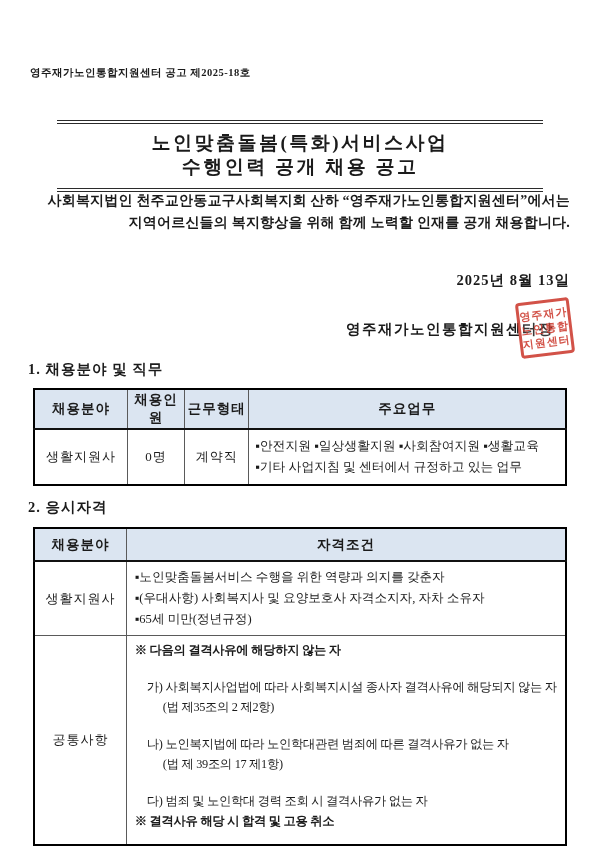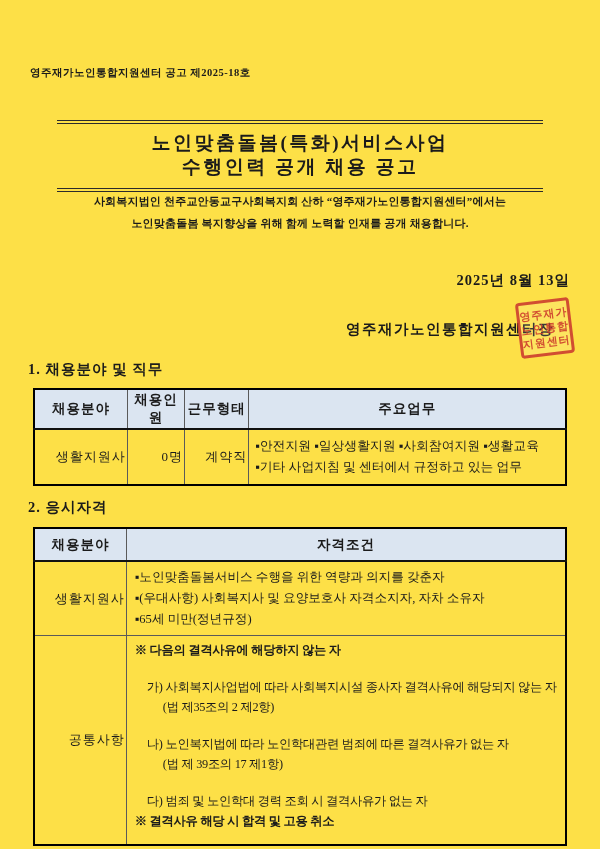--- a/index.html
+++ b/index.html
@@ -1,20 +1,20 @@
 <!DOCTYPE html>
 <html><head>
 <meta charset="utf-8">
 <style>
   html,body { margin:0; padding:0; background:#e8e8e8; }
   .page {
     position:relative;
     width:600px; height:849px;
     margin:0 auto;
-    background:#fde047;
+    background:#ffffff;
     font-family:"Liberation Serif","DejaVu Serif",serif;
     color:#1b1b1b;
     overflow:hidden;
   }
   .notice-no {
     position:absolute; left:30px; top:66px;
     font-size:10.5px; font-weight:bold; letter-spacing:0.5px;
   }
   .title-block {
     position:absolute; left:57px; top:103px; width:486px;
@@ -23,21 +23,21 @@
     padding:7px 0 9px 0;
     text-align:center;
     margin-top:17px;
   }
   .title-line {
     font-size:19px; font-weight:bold; letter-spacing:2.5px;
     line-height:24px;
   }
   .intro {
     position:absolute; left:30px; top:190px; width:540px;
-    text-align:center; font-size:11px; font-weight:600;
+    text-align:right; font-size:14px; font-weight:600;
     line-height:22px; letter-spacing:0.2px;
   }
   .date-line {
     position:absolute; top:271px; right:30px;
     font-size:14.5px; font-weight:bold; letter-spacing:1px;text-align:center;
   }
   .signer-line {
     position:absolute; top:320px; right:46px;
     font-size:14.5px; font-weight:bold; letter-spacing:1.5px;margin-left:24px;
   }
@@ -71,21 +71,21 @@
     vertical-align:middle;
   }
   table.doc-table { border:2px solid #000; }
   table.doc-table th {
     background:#dbe5f1;
     font-weight:bold; font-size:13.5px;
     height:29px; text-align:center;
     border-bottom:2px solid #111;
     letter-spacing:1px;
   }
-  .cell-center { text-align:right; letter-spacing:1px; }
+  .cell-center { text-align:center; letter-spacing:1px; }
   .duties-cell { padding:4px 4px 4px 6px; line-height:21px; font-size:12.8px; }
   .qual-cell  { padding:5px 4px 5px 8px; line-height:21px; font-size:12.6px; }
   .common-cell { padding:4px 4px 12px 6px; line-height:20.5px; font-size:12.3px; letter-spacing:-0.3px; }
   .q-note { font-weight:bold; padding-left:2px; }
   .q-item { padding-left:14px;margin-top:16px; }
   .q-law  { padding-left:30px; }
 </style>
 </head>
 <body>
 
@@ -93,21 +93,21 @@
 
   <div class="notice-no">영주재가노인통합지원센터 공고 제2025-18호</div>
 
   <div class="title-block">
     <div class="title-line">노인맞춤돌봄(특화)서비스사업</div>
     <div class="title-line">수행인력 공개 채용 공고</div>
   </div>
 
   <div class="intro">
     <div>사회복지법인 천주교안동교구사회복지회 산하 “영주재가노인통합지원센터”에서는</div>
-    <div>노인맞춤돌봄 복지향상을 위해 함께 노력할 인재를 공개 채용합니다.</div>
+    <div>지역어르신들의 복지향상을 위해 함께 노력할 인재를 공개 채용합니다.</div>
   </div>
 
   <div class="date-line">2025년 8월 13일</div>
 
   <div class="signer-line">영주재가노인통합지원센터장</div>
 
   <div class="stamp">
     <div>영주재가</div>
     <div>노인통합</div>
     <div>지원센터</div>

